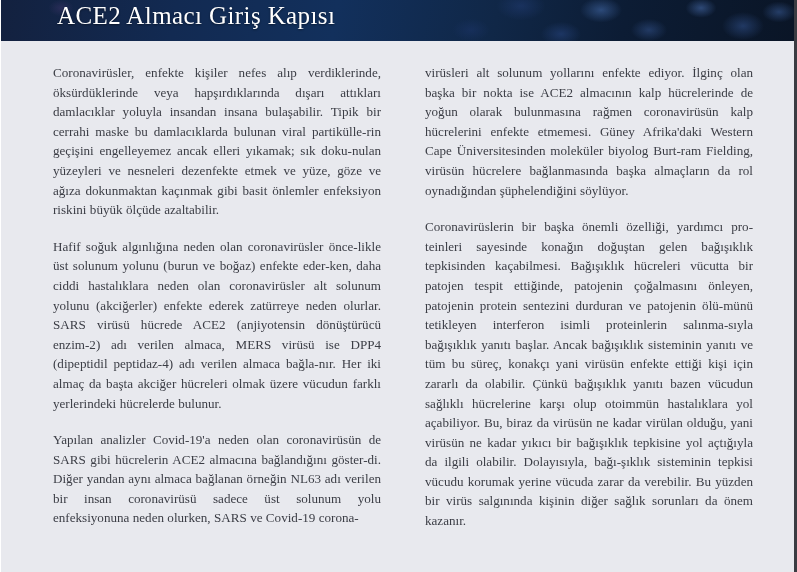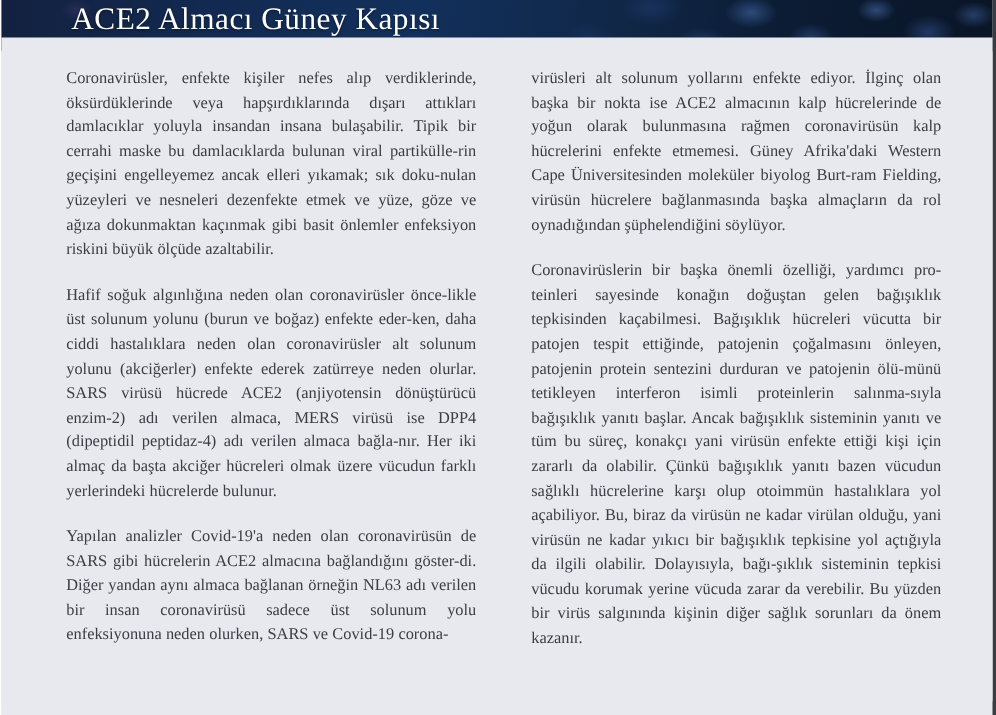--- a/index.html
+++ b/index.html
@@ -60,21 +60,21 @@
     font-weight: normal;
     letter-spacing: 0.4px;
     white-space: nowrap;
     text-shadow: 0 1px 2px rgba(0,0,0,0.45);
   }
 
   
   .content {
     position: absolute;
     left: 0;
-    top: 30px;
+    top: 41px;
     width: 794px;
     height: 531px;
     background: #e8e9ee;
   }
 
   .columns {
     position: absolute;
     left: 52px;
     top: 22px;
     width: 700px;
@@ -101,21 +101,21 @@
     margin-bottom: 0;
   }
 </style>
 </head>
 <body>
 
 <div class="page">
 
   <div class="header-band">
     <div class="header-dots"></div>
-    <div class="header-title">ACE2 Almacı Güney Kapısı</div>
+    <div class="header-title">ACE2 Almacı Giriş Kapısı</div>
   </div>
 
   <div class="content">
     <div class="columns">
 
       <div class="col">
         <p>Coronavirüsler, enfekte kişiler nefes alıp verdiklerinde, öksürdüklerinde veya hapşırdıklarında dışarı attıkları damlacıklar yoluyla insandan insana bulaşabilir. Tipik bir cerrahi maske bu damlacıklarda bulunan viral partikülle-rin geçişini engelleyemez ancak elleri yıkamak; sık doku-nulan yüzeyleri ve nesneleri dezenfekte etmek ve yüze, göze ve ağıza dokunmaktan kaçınmak gibi basit önlemler enfeksiyon riskini büyük ölçüde azaltabilir.</p>
         <p>Hafif soğuk algınlığına neden olan coronavirüsler önce-likle üst solunum yolunu (burun ve boğaz) enfekte eder-ken, daha ciddi hastalıklara neden olan coronavirüsler alt solunum yolunu (akciğerler) enfekte ederek zatürreye neden olurlar. SARS virüsü hücrede ACE2 (anjiyotensin dönüştürücü enzim-2) adı verilen almaca, MERS virüsü ise DPP4 (dipeptidil peptidaz-4) adı verilen almaca bağla-nır. Her iki almaç da başta akciğer hücreleri olmak üzere vücudun farklı yerlerindeki hücrelerde bulunur.</p>
         <p>Yapılan analizler Covid-19'a neden olan coronavirüsün de SARS gibi hücrelerin ACE2 almacına bağlandığını göster-di. Diğer yandan aynı almaca bağlanan örneğin NL63 adı verilen bir insan coronavirüsü sadece üst solunum yolu enfeksiyonuna neden olurken, SARS ve Covid-19 corona-</p>
       </div>

